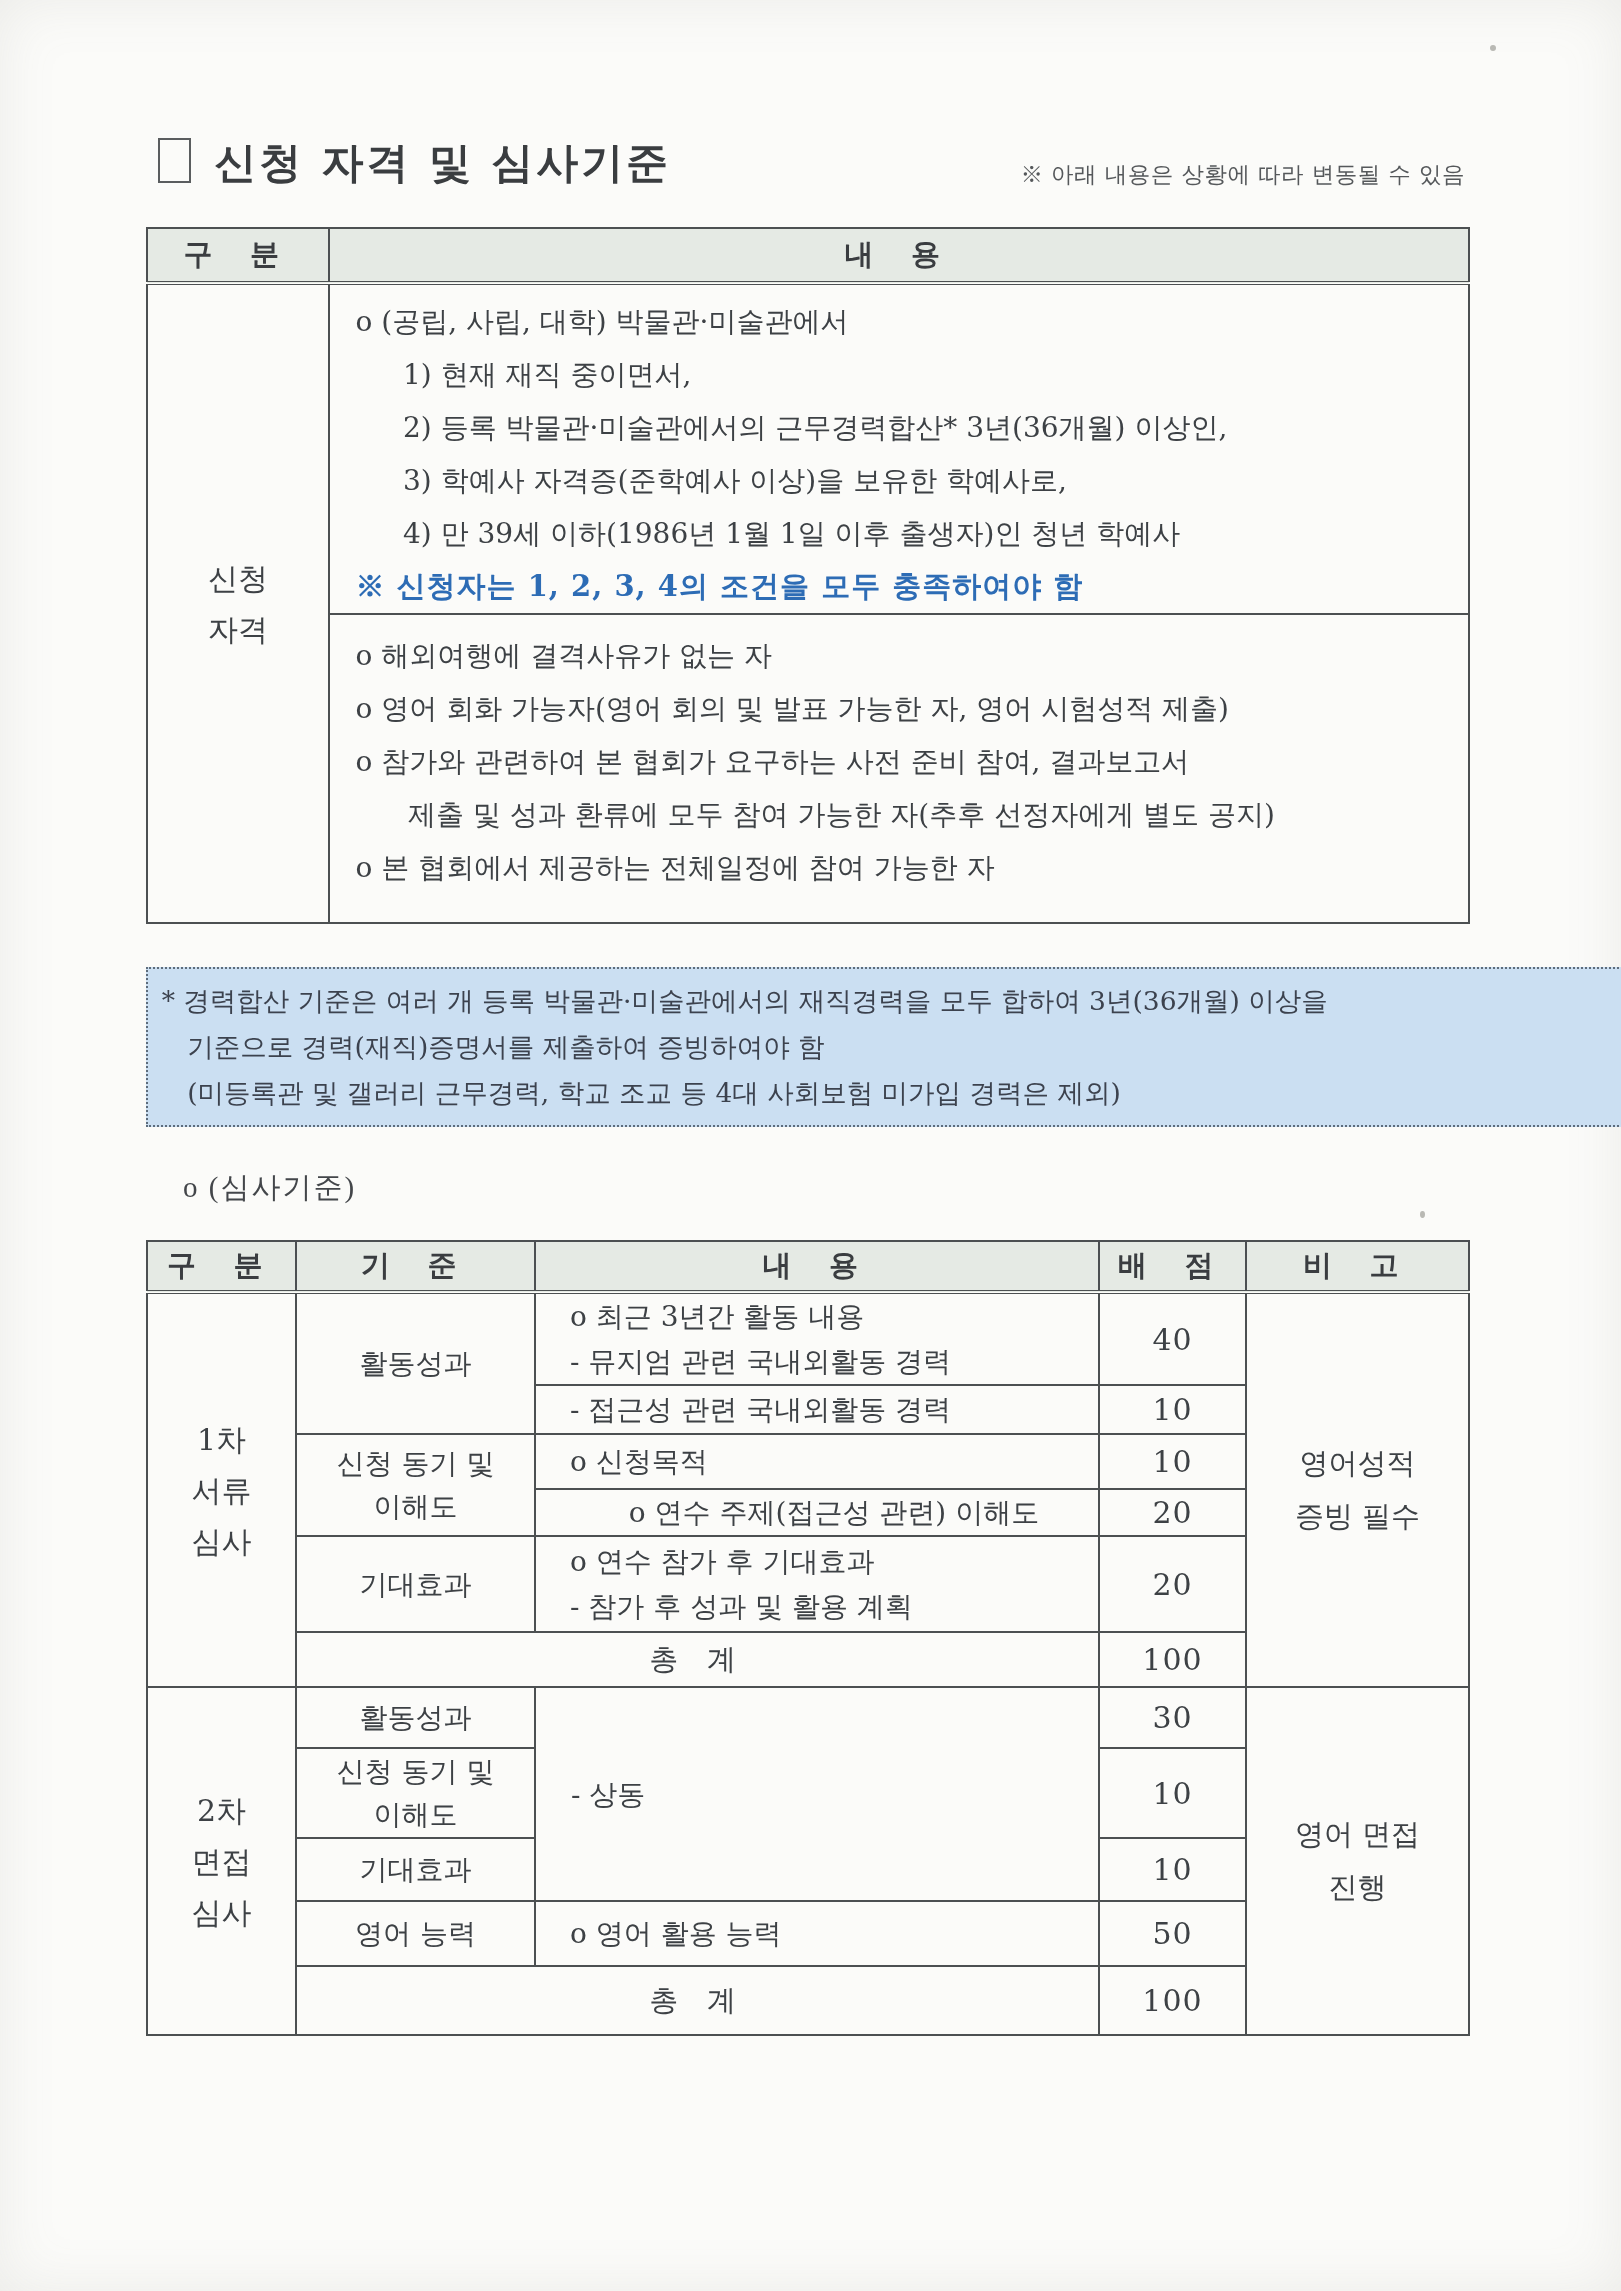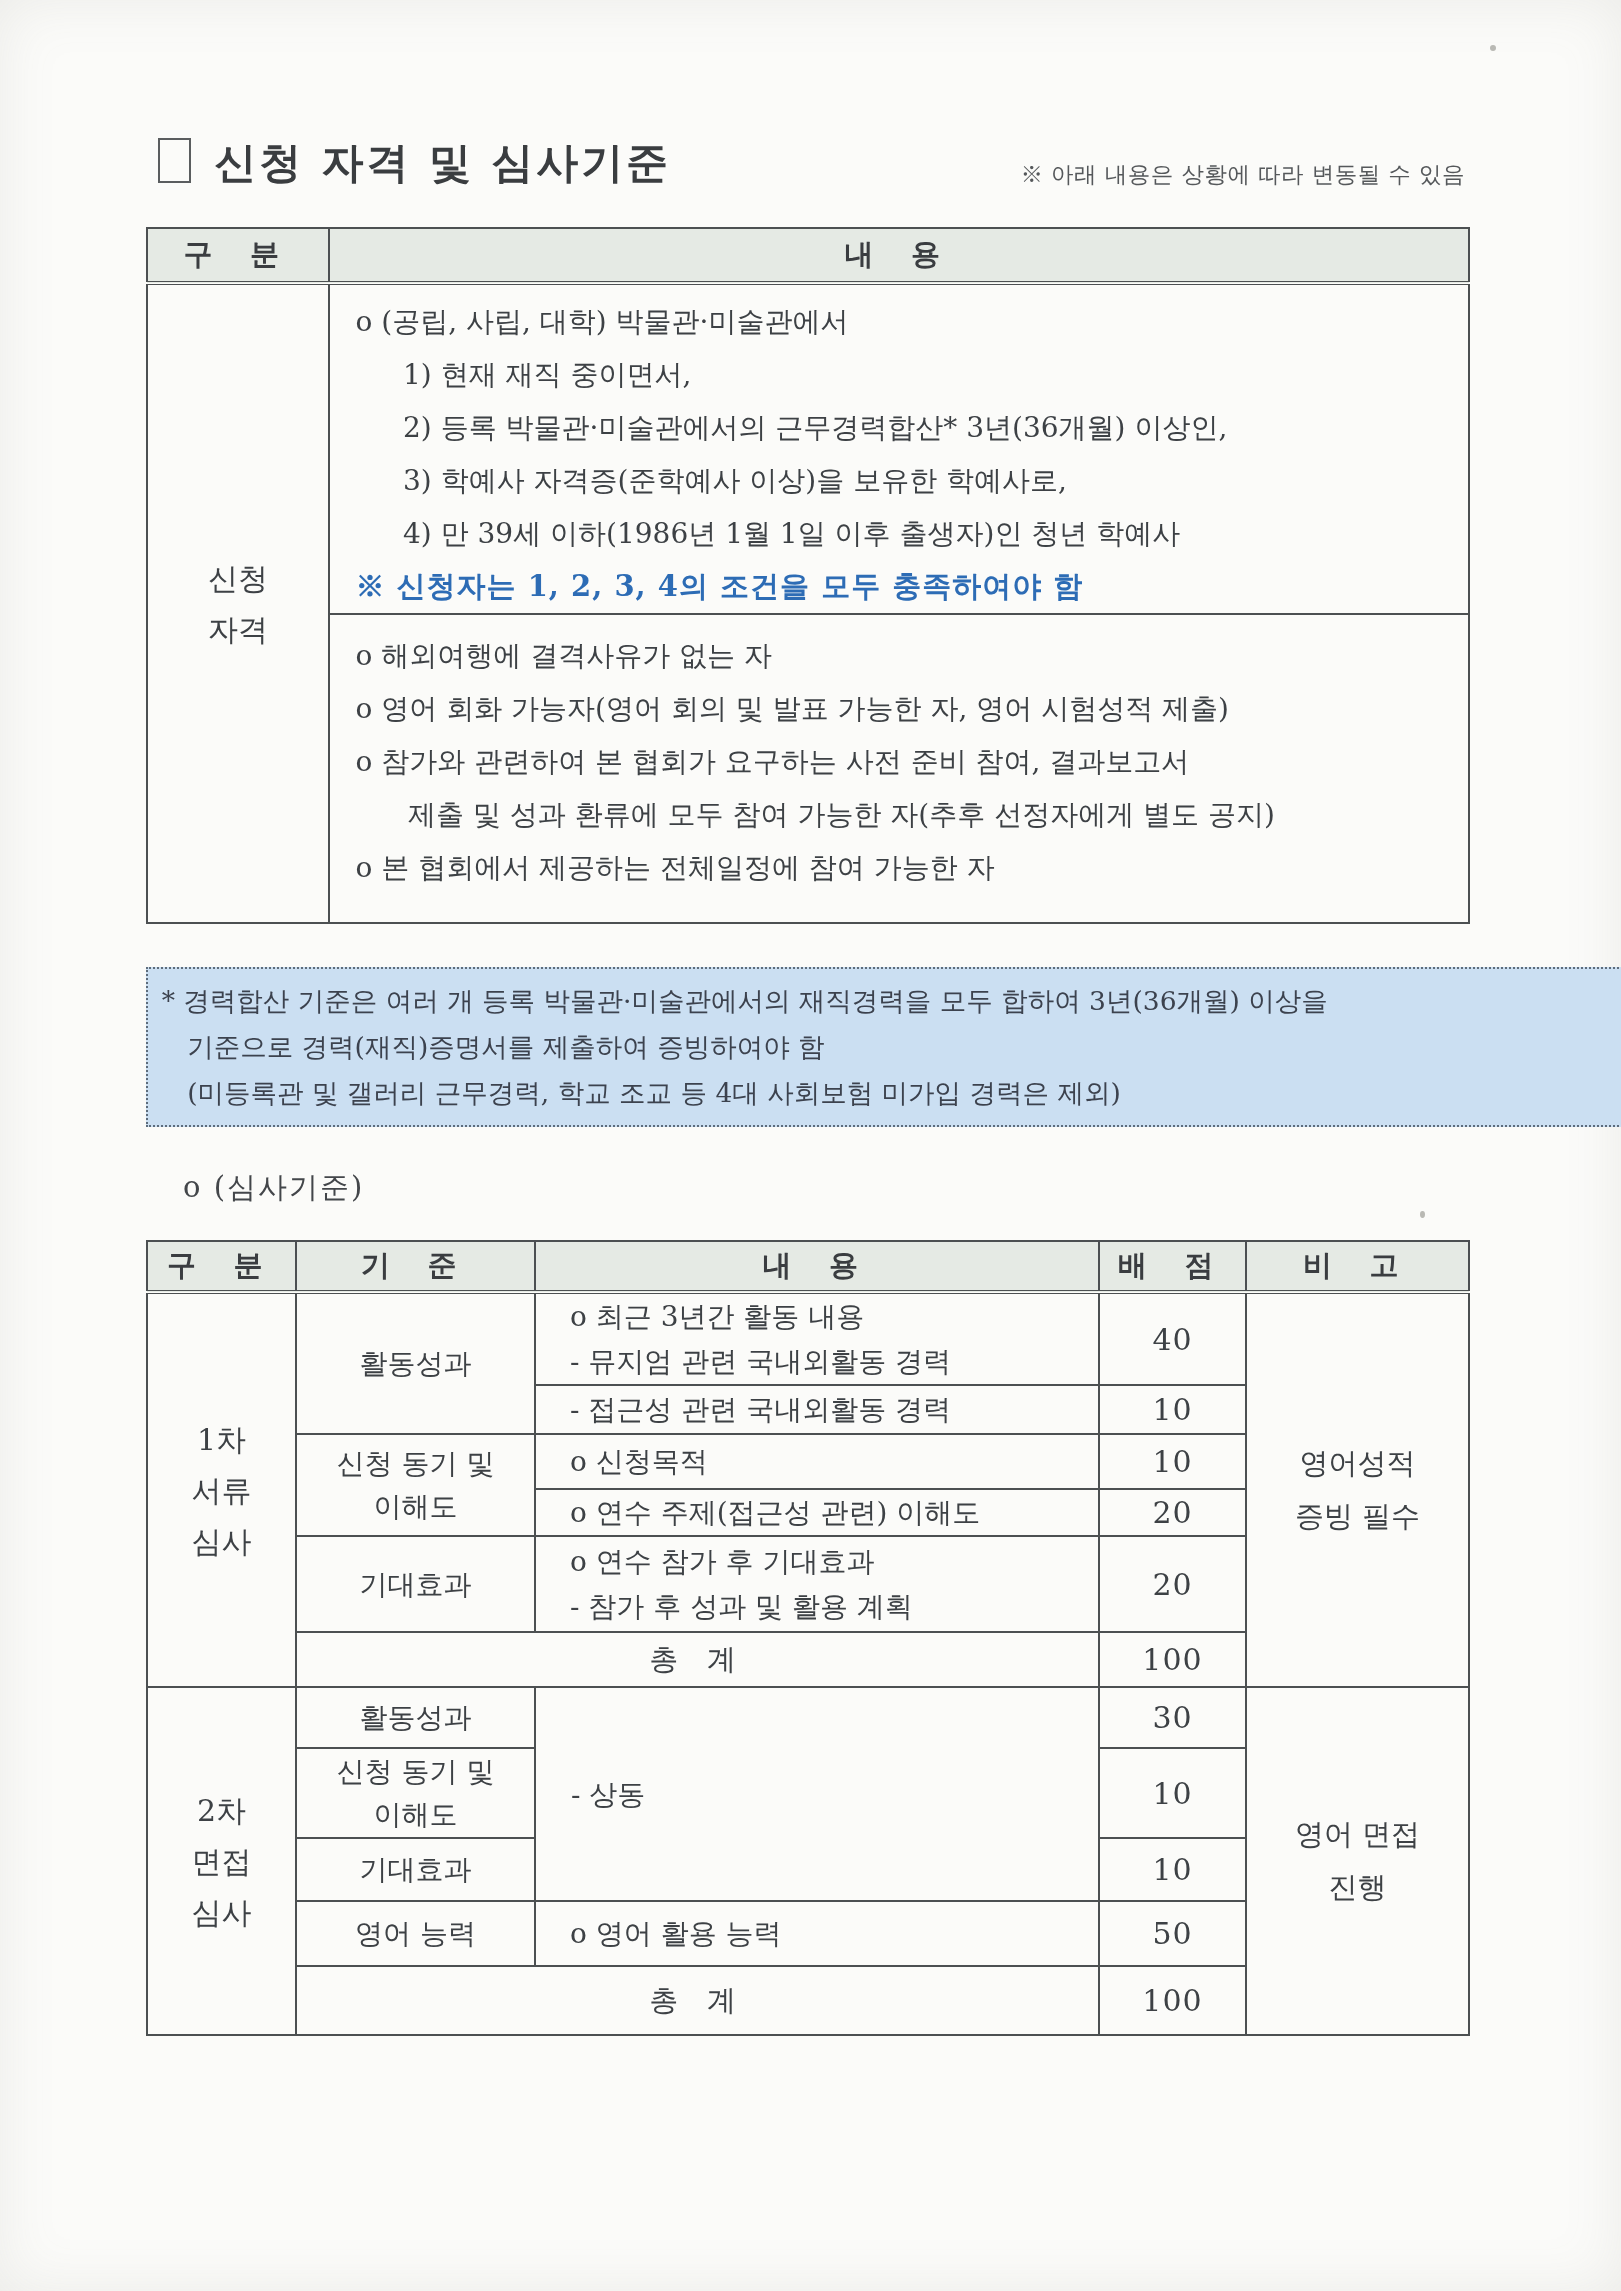--- a/index.html
+++ b/index.html
@@ -27,21 +27,21 @@
     display:inline-block; font-size:42px; font-weight:bold;
     letter-spacing:2.9px; color:#3a3d40;
   }
   .top-note {
     position:absolute; right:5px; top:23.5px;
     font-size:22.5px; color:#55585b; letter-spacing:0.5px;
   }
 
   
   .sec-heading { font-size:29px; color:#43464a; letter-spacing:2px; margin:17.6px 0 0 37px; height:45px; }
-  .sec-heading.second { margin-top:41px; }
+  .sec-heading.second { margin-top:41px;font-family:Liberation Serif, serif; }
 
   
   table { border-collapse:collapse; width:1324px; table-layout:fixed; margin-top:27.4px; }
   table, th, td { border:2px solid #4c5052; }
   table { border-width:2.9px; }
   th {
     background:#e5eae4; font-size:29px; font-weight:bold; color:#3a3d40;
     letter-spacing:13.7px; border-bottom:4.9px double #4c5052; text-align:center;
   }
   td { font-size:28px; vertical-align:middle; }
@@ -68,21 +68,21 @@
   }
   .footnote .fline { line-height:46px; }
   .footnote .fline.ind { padding-left:25.5px; }
 
   
   .t2 th { height:51px; }
   .t2 .content { padding-left:34px; line-height:45px; }
   .t2 .content-merged { padding-left:35px; }
   .t2 .total { text-align:center; letter-spacing:9.8px; font-size:29px; }
   .t2 .h-r1a td { height:86px; }  .t2 .h-r1b td { height:49px; }
-  .t2 .h-r1c td { height:55px; }  .t2 .h-r1d td { height:45px; }
+  .t2 .h-r1c td { height:55px; }  .t2 .h-r1d td { height:45px;text-align:center; }
   .t2 .h-r1e td { height:96px; }  .t2 .h-r1t td { height:55px; }
   .t2 .h-r2a td { height:61px; }  .t2 .h-r2b td { height:90px; }
   .t2 .h-r2c td { height:63px; }  .t2 .h-r2d td { height:65px; }
   .t2 .h-r2t td { height:69px; }
   .t2 tr.h-r1t td { border-bottom-width:2.9px; }
 
   
   .speck { position:absolute; background:#b9b9b4; border-radius:50%; }
   .speck.s1 { width:5.9px; height:5.9px; left:1490px; top:45px; }
   .speck.s2 { width:4.9px; height:6.9px; left:1420px; top:1211px; }

